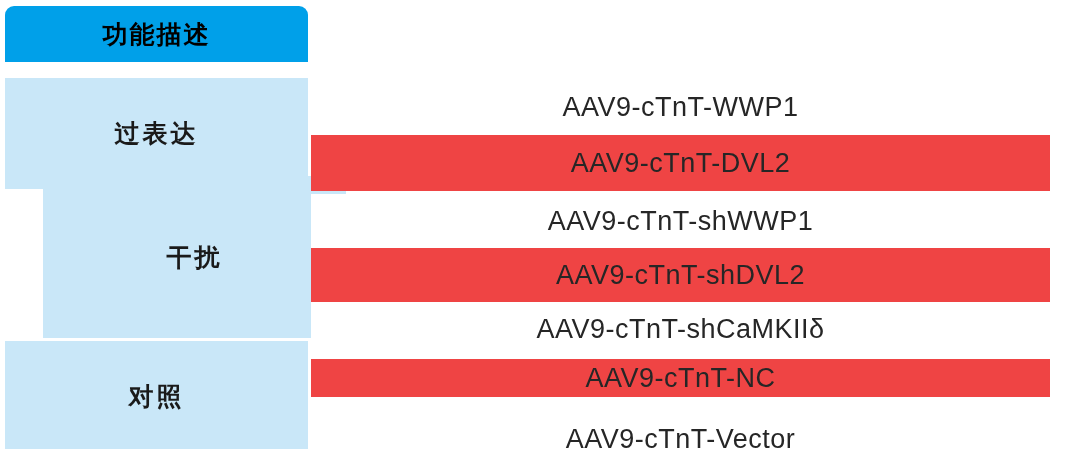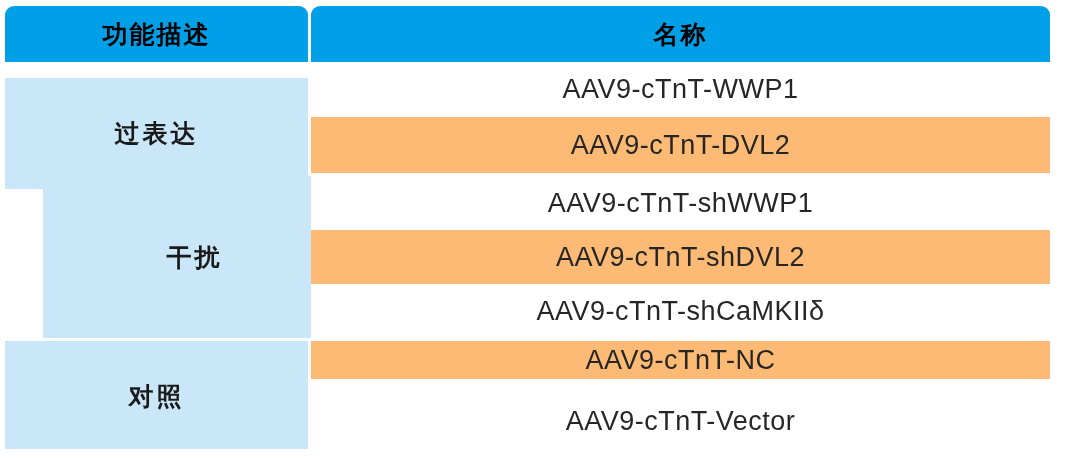--- a/index.html
+++ b/index.html
@@ -102,23 +102,24 @@
     position: absolute;
     left: 0;
     width: 739px;
     display: flex;
     align-items: center;
     justify-content: center;
     color: #262626;
     font-size: 27px;
     letter-spacing: 0.5px;
     box-sizing: border-box;
+    margin-top: 18px;
   }
   .name-cell.shade-white { background: #ffffff; }
-  .name-cell.shade-blue  { background: #fdba74; }
+  .name-cell.shade-blue  { background: #ef4444; }
 
   .name-cell.r0 { top: 0px;   height: 55px; }
   .name-cell.r1 { top: 55px;  height: 56px; }
   .name-cell.r2 { top: 114px; height: 54px; }
   .name-cell.r3 { top: 168px; height: 54px; }
   .name-cell.r4 { top: 222px; height: 54px; }
   .name-cell.r5 { top: 279px; height: 38px; }
   .name-cell.r6 { top: 332px; height: 54px; }
 
   
@@ -131,21 +132,20 @@
     background: #ffffff;
   }
 </style>
 </head>
 <body>
 
 <div id="table-root">
 
   <div class="header-row">
     <div class="header-cell col-desc">功能描述</div>
-    <div class="header-cell col-name">名称</div>
   </div>
 
   <div class="body-area">
 
     <div class="group-col">
       <div class="group-cell g0">过表达</div>
       <div class="group-cell g1">干扰</div>
       <div class="group-cell g2">对照</div>
     </div>
 

